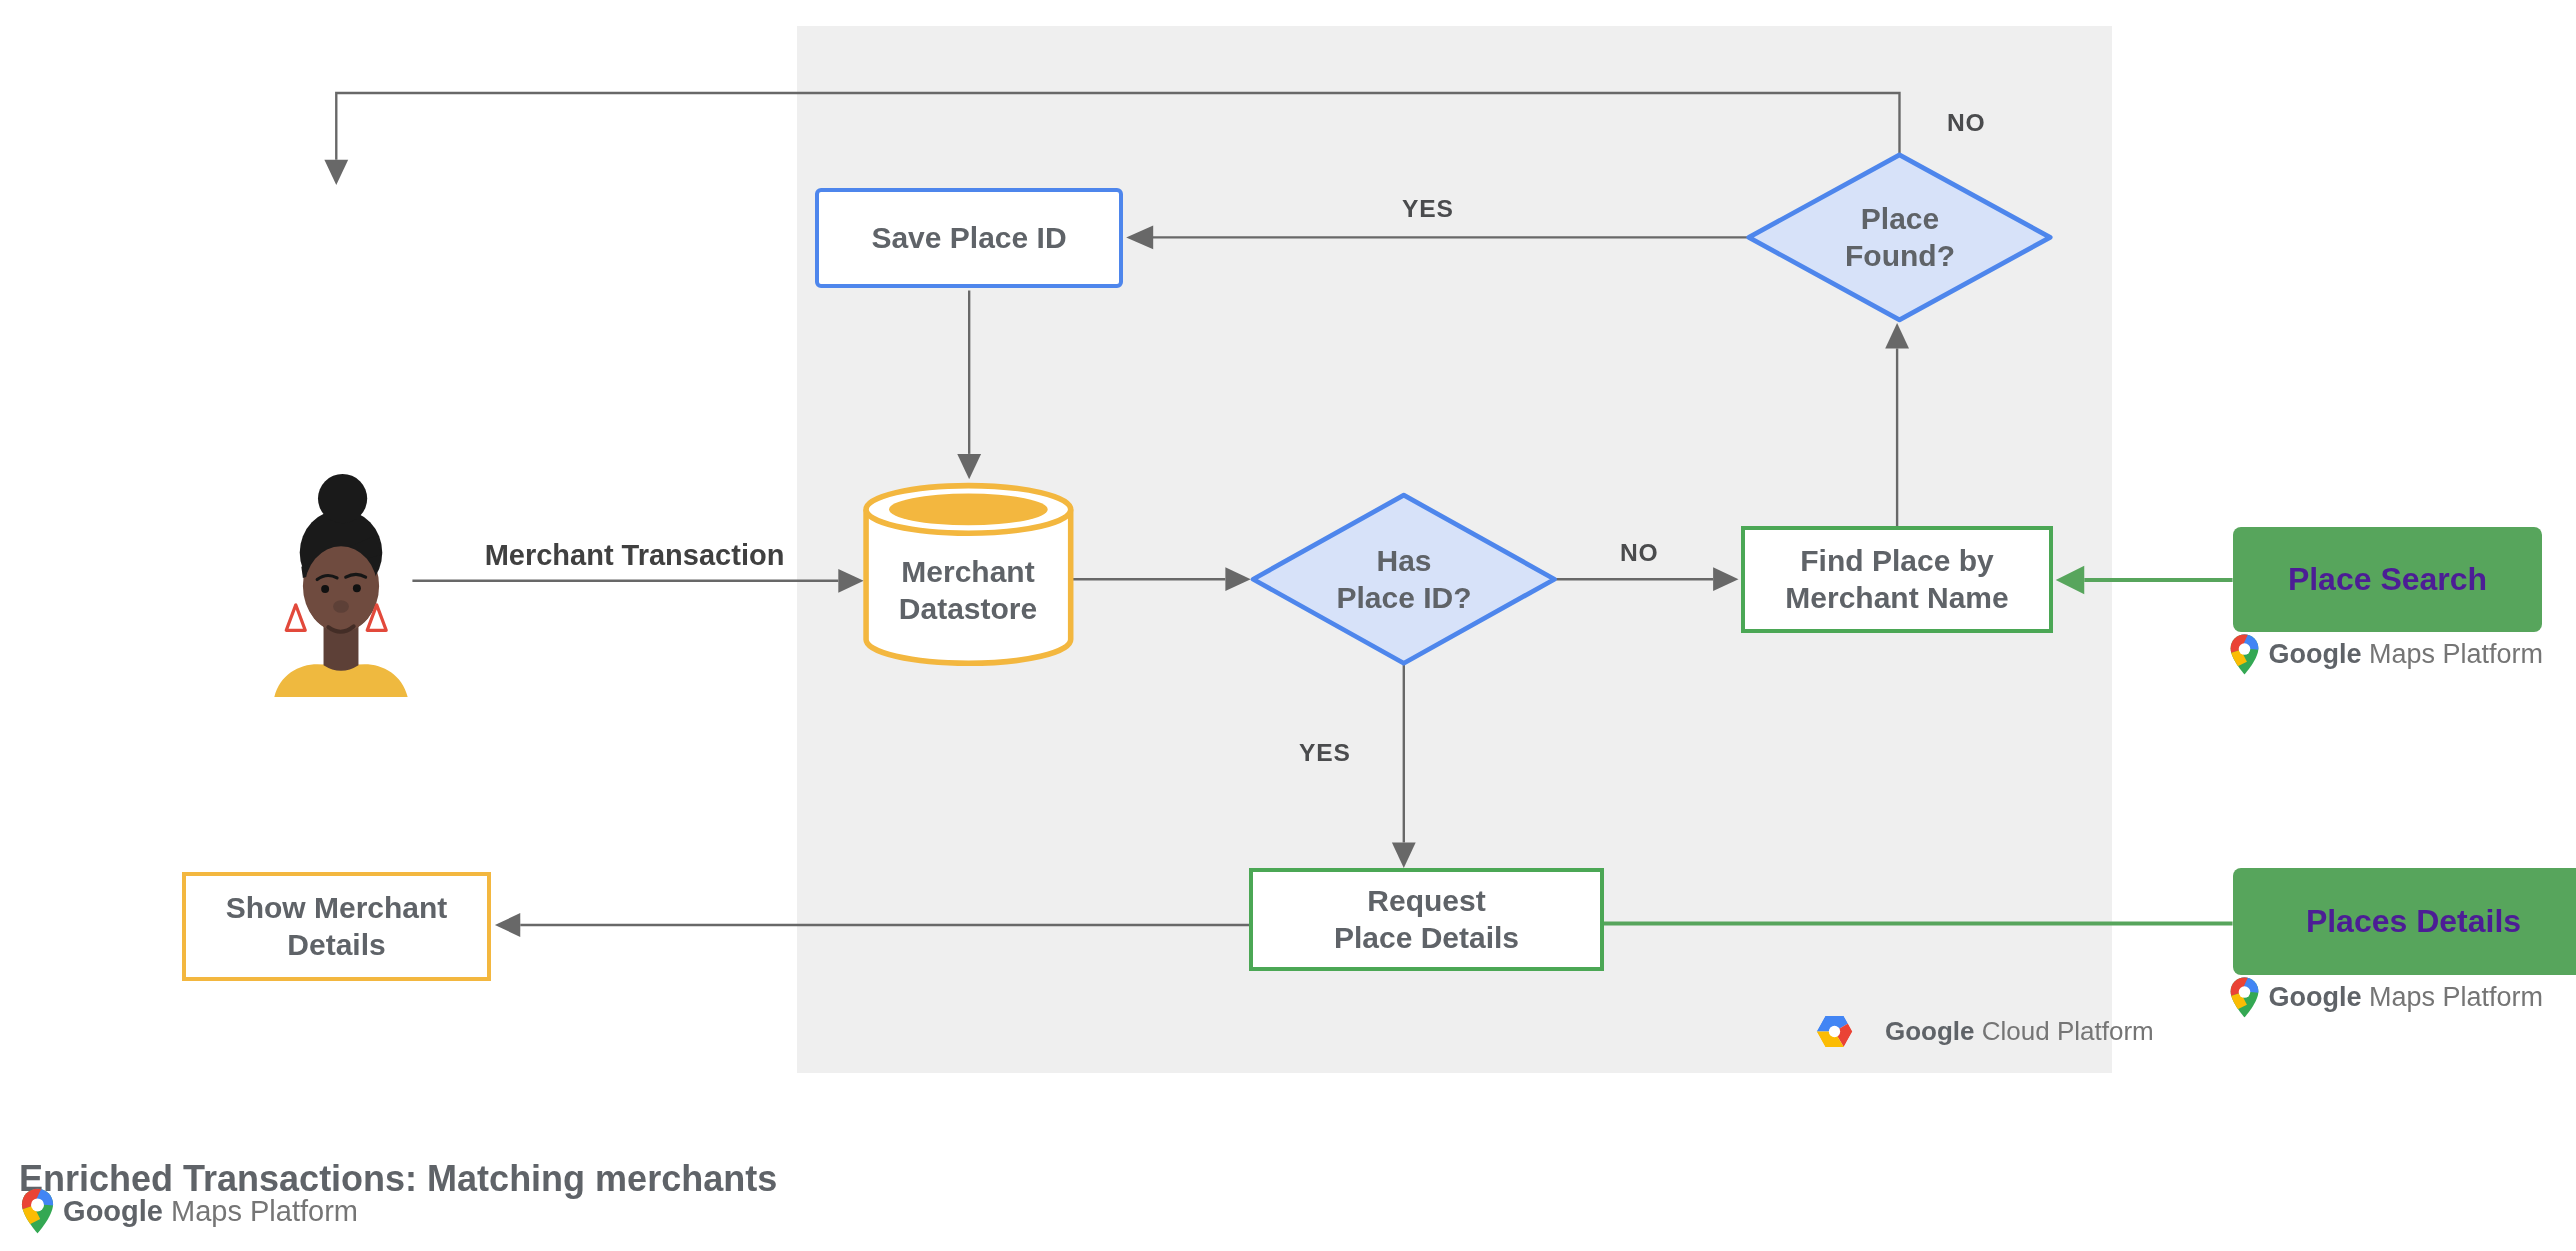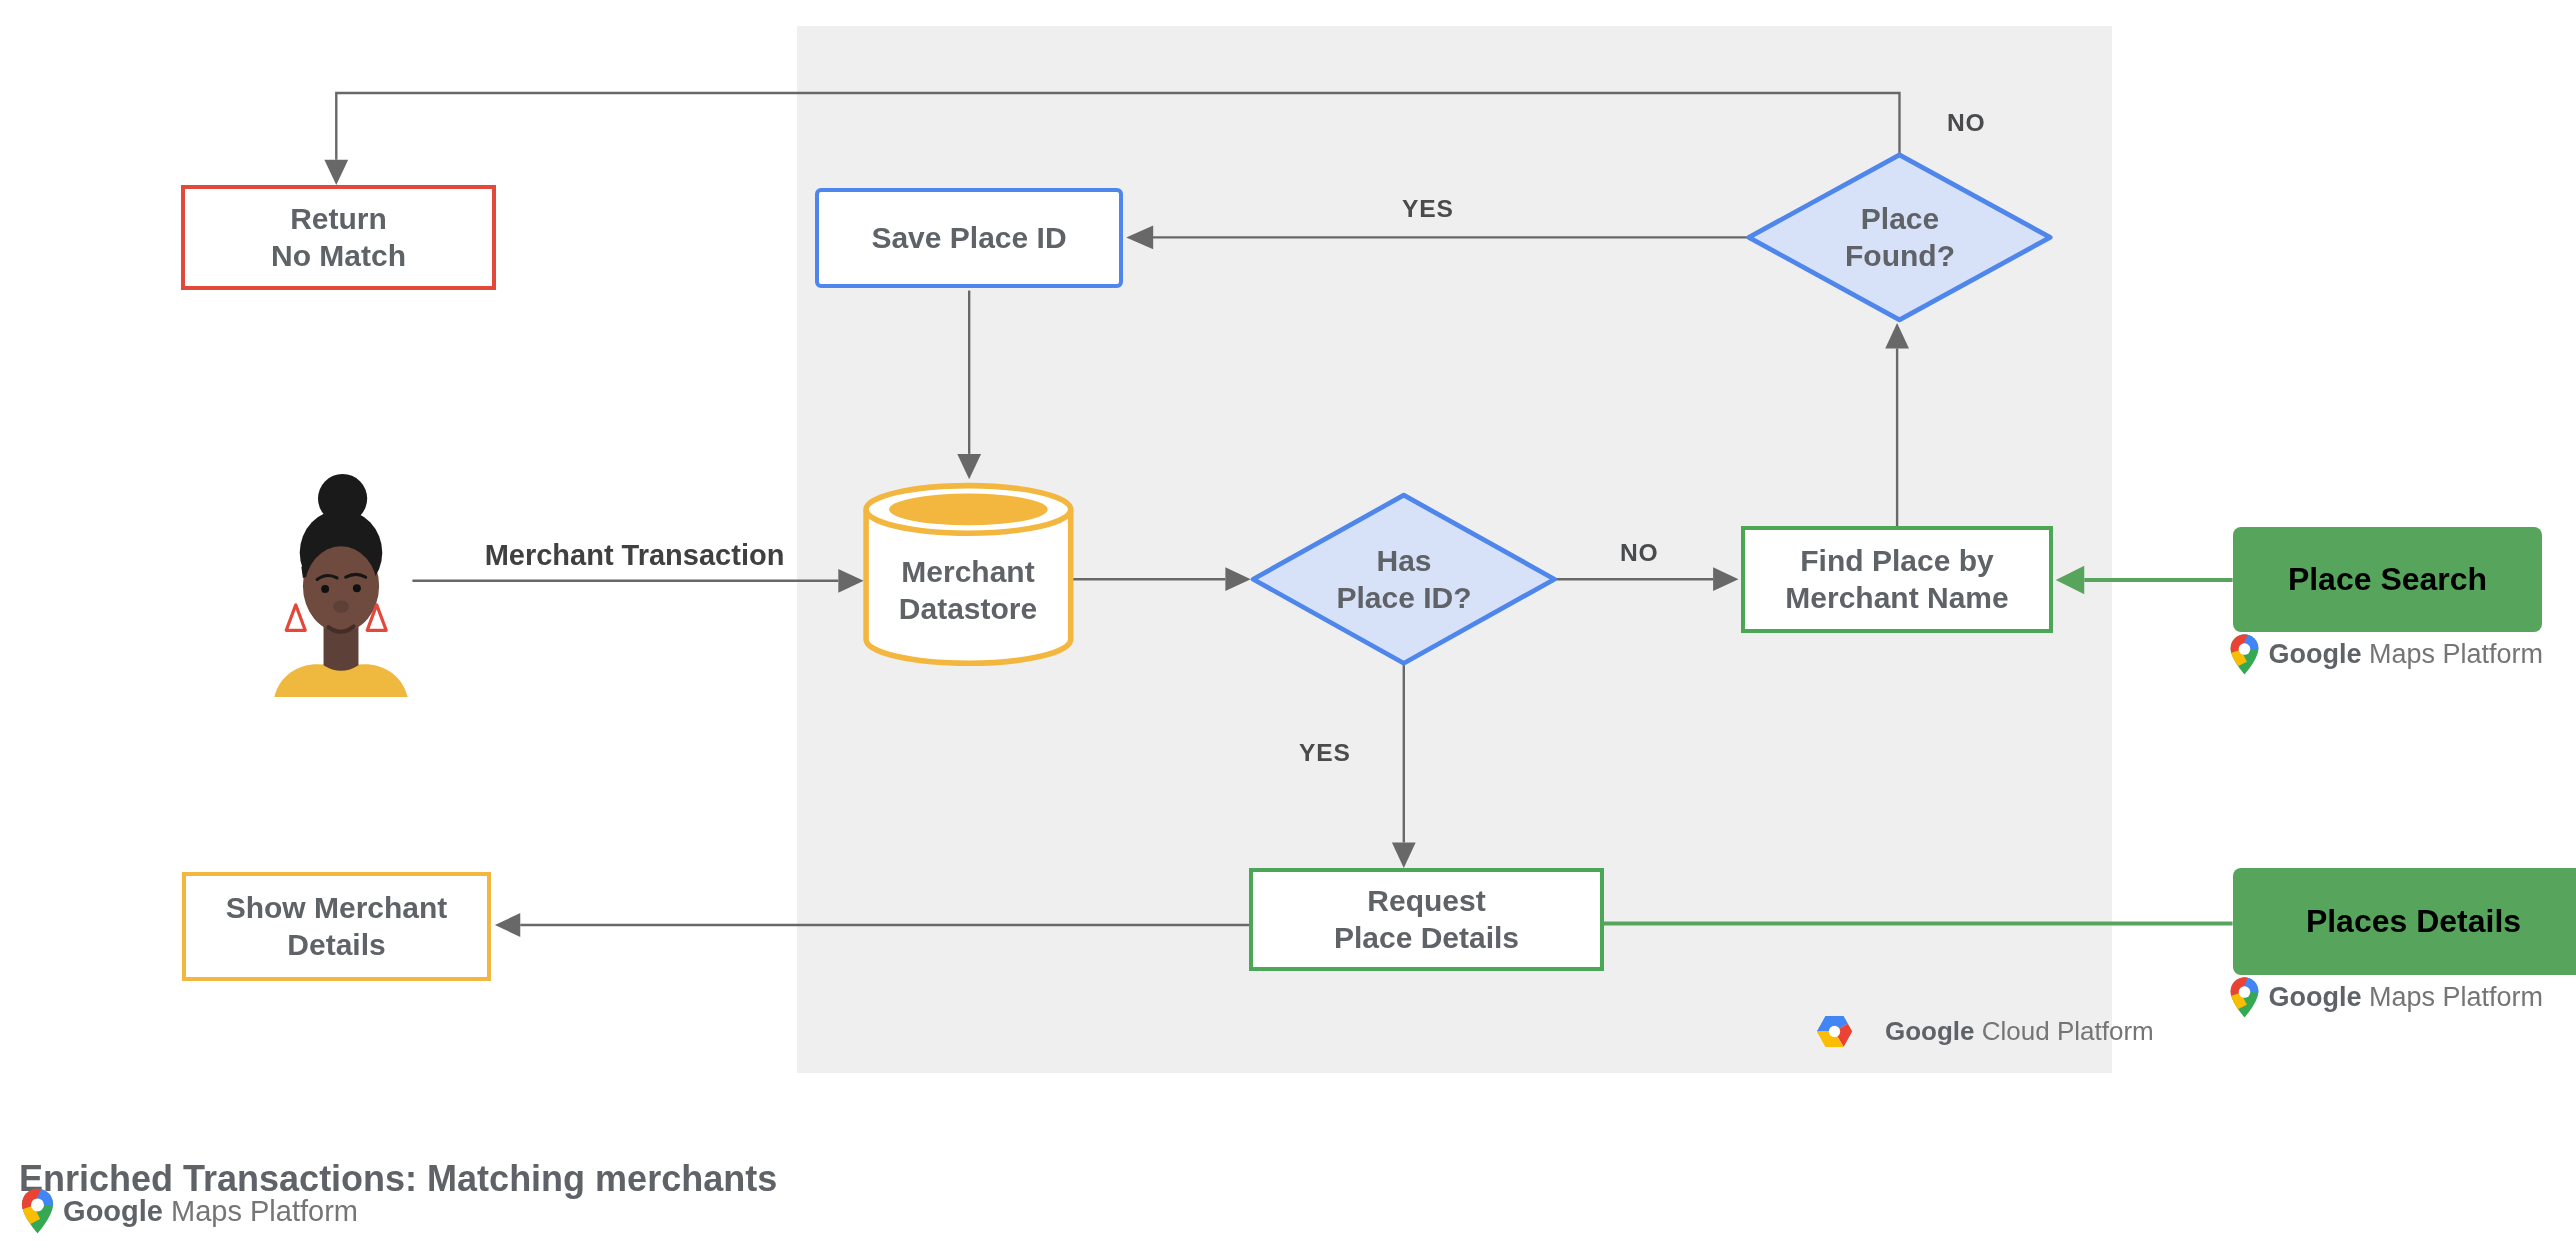--- a/index.html
+++ b/index.html
@@ -17,21 +17,21 @@
   .node.red{border-color:#E2493B;}
   .node.blue{border-color:#4E86EC;}
   .node.green{border-color:#4BA755;}
   .node.yellow{border-color:#F3B73F;}
   .shape-label{
     position:absolute;display:flex;align-items:center;justify-content:center;text-align:center;
     font-weight:700;font-size:30px;line-height:1.22;color:#5F6368;white-space:pre-line;
   }
   .api-btn{
     position:absolute;display:flex;align-items:center;justify-content:center;text-align:center;
-    background:#57A55C;color:#000000;font-weight:700;font-size:32px;border-radius:8px;
+    background:#57A55C;color:#4c1d95;font-weight:700;font-size:32px;border-radius:8px;
   }
   .edge-label{
     position:absolute;font-weight:700;font-size:24.6px;color:#4A4B4D;letter-spacing:0.8px;
   }
   .flow-label{
     position:absolute;width:381px;text-align:center;font-weight:700;font-size:29px;color:#404040;
   }
   .logo-row{position:absolute;display:flex;align-items:center;gap:9.5px;}
   .logo-text{font-size:27px;color:#757575;white-space:nowrap;}
   .logo-text .g{color:#5F6368;font-weight:600;}
@@ -86,22 +86,20 @@
     <polygon points="2395,195 2585,299 2395,403 2205,299" fill="#D7E2F9" stroke="#4E86EC" stroke-width="6" stroke-linejoin="round"></polygon>
     <polygon points="1770,624 1960,730 1770,836 1580,730" fill="#D7E2F9" stroke="#4E86EC" stroke-width="6" stroke-linejoin="round"></polygon>
 
     <g>
       <path d="M1092 642 V806 A129 30 0 0 0 1350 806 V642" fill="#ffffff" stroke="#F3B73F" stroke-width="7"></path>
       <ellipse cx="1221" cy="642" rx="129" ry="30" fill="#ffffff" stroke="#F3B73F" stroke-width="7"></ellipse>
       <ellipse cx="1221" cy="642" rx="100" ry="20" fill="#F3B73F"></ellipse>
     </g>
   </svg>
 
-  <div class="node red" style="left:181px;top:185px;width:315px;height:105px;">Return
-No Match</div>
 
   <div class="node blue" style="left:815px;top:188px;width:308px;height:100px;border-radius:6px;">Save Place ID</div>
 
   <div class="node green" style="left:1741px;top:526px;width:312px;height:107px;">Find Place by
 Merchant Name</div>
 
   <div class="node green" style="left:1249px;top:868px;width:355px;height:103px;">Request
 Place Details</div>
 
   <div class="node yellow" style="left:182px;top:872px;width:309px;height:109px;">Show Merchant

